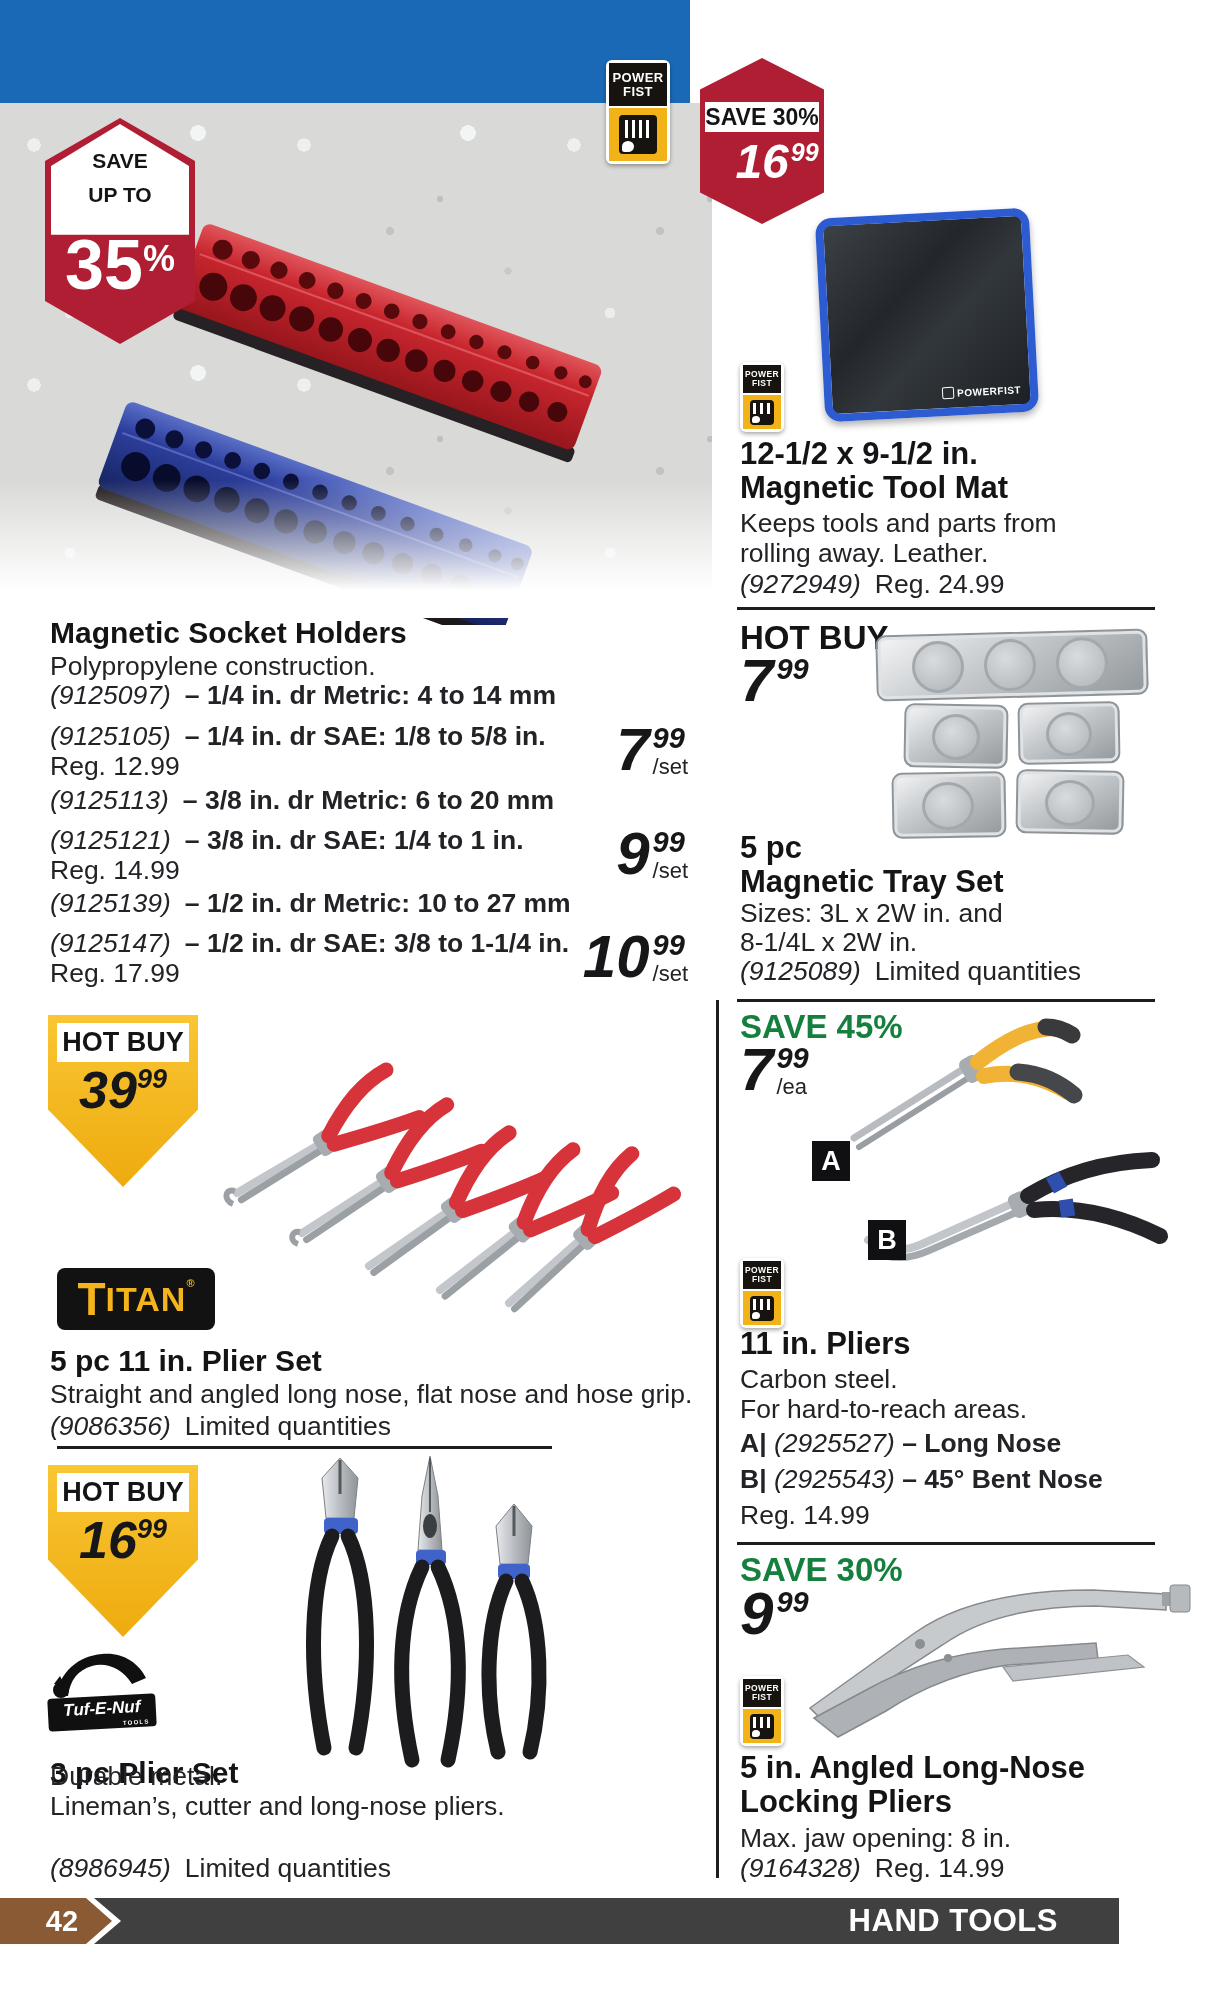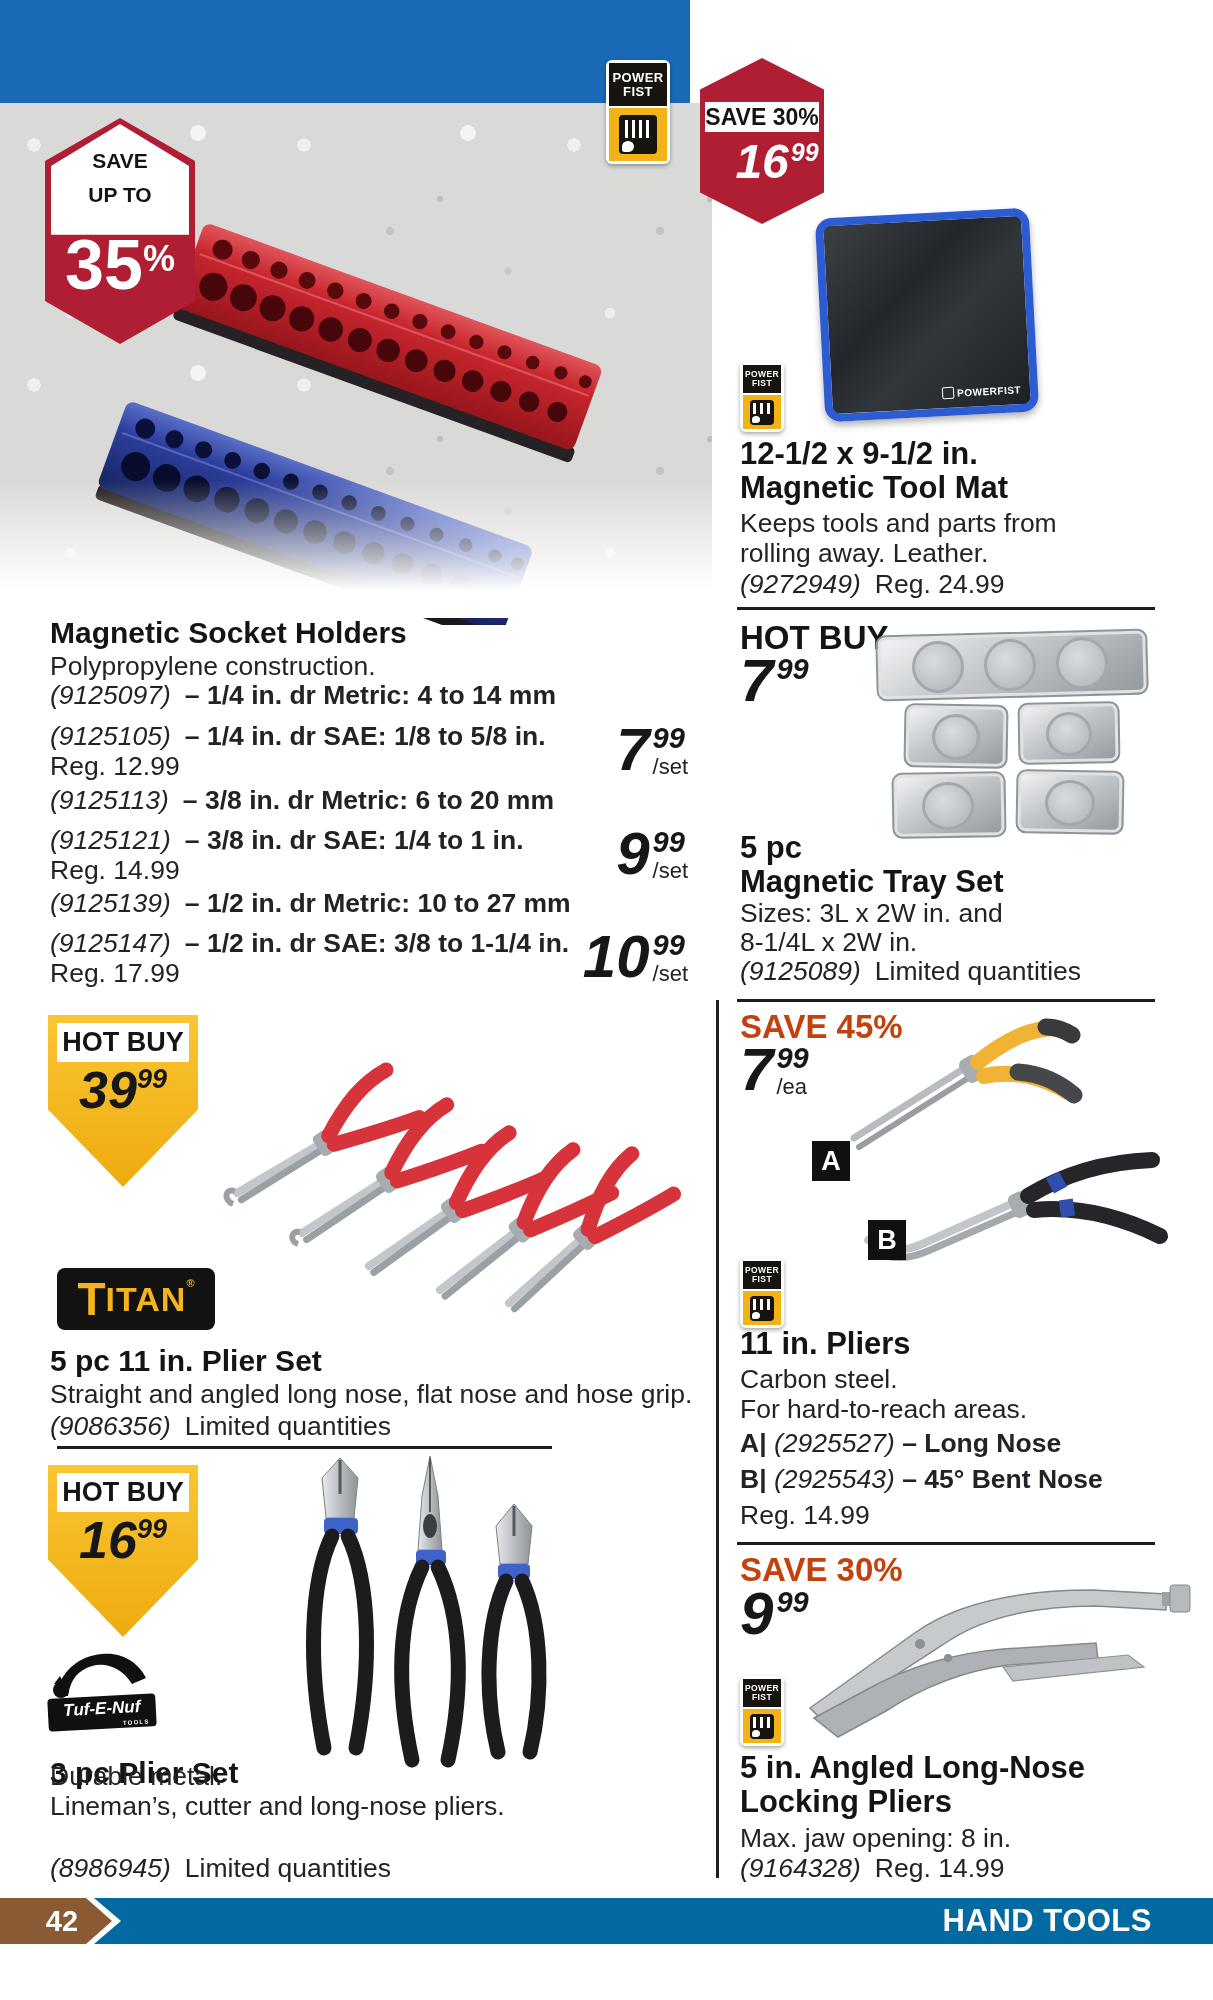--- a/index.html
+++ b/index.html
@@ -62,21 +62,21 @@
   .price .pu{font-size:22px;font-style:normal;font-weight:400;color:#232327;margin-top:1px;}
   .price-left{position:absolute;right:525px;}
 
   
   .t-title{position:absolute;font-weight:700;font-size:31px;color:#141417;line-height:1.05;white-space:nowrap;}
   .t-title-l{position:absolute;font-weight:700;font-size:30px;color:#141417;white-space:nowrap;}
   .t-body{position:absolute;font-size:26.5px;color:#232327;line-height:1.12;white-space:nowrap;}
   .t-sku{font-style:italic;}
   .gap{display:inline-block;width:14px;}
   .b{font-weight:700;}
-  .save-red{position:absolute;font-weight:800;font-size:33px;color:#c2410c;white-space:nowrap;}
+  .save-red{position:absolute;font-weight:800;font-size:33px;color:#15803d;white-space:nowrap;}
   .hotbuy-text{position:absolute;font-weight:800;font-size:33px;color:#141417;white-space:nowrap;}
   .rule{position:absolute;height:2.5px;background:#1d1d1f;}
   .vrule{position:absolute;width:2.5px;background:#1d1d1f;}
   .marker{position:absolute;width:38px;height:40px;background:#101012;color:#fff;font-weight:700;font-size:27px;
       display:flex;align-items:center;justify-content:center;}
 
   
   .titan{position:absolute;left:57px;top:1268px;width:158px;height:62px;background:#121212;border-radius:8px;
       display:flex;align-items:center;justify-content:center;color:#f4b41c;font-weight:800;}
   .titan-t{font-size:46px;line-height:1;}
@@ -98,21 +98,21 @@
   .mat-fist{display:inline-block;width:10px;height:10px;border:1.5px solid #fff;border-radius:2px;}
 
   
   .trayset{position:absolute;left:876px;top:632px;width:276px;height:206px;}
   .tray{position:absolute;background:linear-gradient(150deg,#f4f5f6,#c3c7ca 45%,#92979b);
       border:2px solid #8f9498;border-radius:10px;box-shadow:inset 0 0 0 3px #e0e3e5;}
   .tring{position:absolute;border-radius:50%;border:3px solid #a3a8ac;
       background:radial-gradient(circle at 40% 35%,#d9dcde,#aeb3b7);}
 
   
-  .footer{position:absolute;left:0;top:1898px;width:1213px;height:46px;background:#0369a1;}
+  .footer{position:absolute;left:0;top:1898px;width:1119px;height:46px;background:#404040;}
   .f-white{position:absolute;left:0;top:0;width:128px;height:46px;background:#fff;
       clip-path:polygon(0 0,94px 0,121px 50%,94px 100%,0 100%);}
   .f-brown{position:absolute;left:0;top:0;width:120px;height:46px;background:#8a5a35;
       clip-path:polygon(0 0,86px 0,112px 50%,86px 100%,0 100%);}
   .f-num{position:absolute;left:36px;top:0;width:52px;height:46px;line-height:46px;text-align:center;
       color:#fff;font-weight:700;font-size:29px;}
   .f-label{position:absolute;right:61px;top:0;height:46px;line-height:46px;color:#fff;font-weight:700;font-size:31px;letter-spacing:.5px;}
 </style>
 </head>
 <body>

